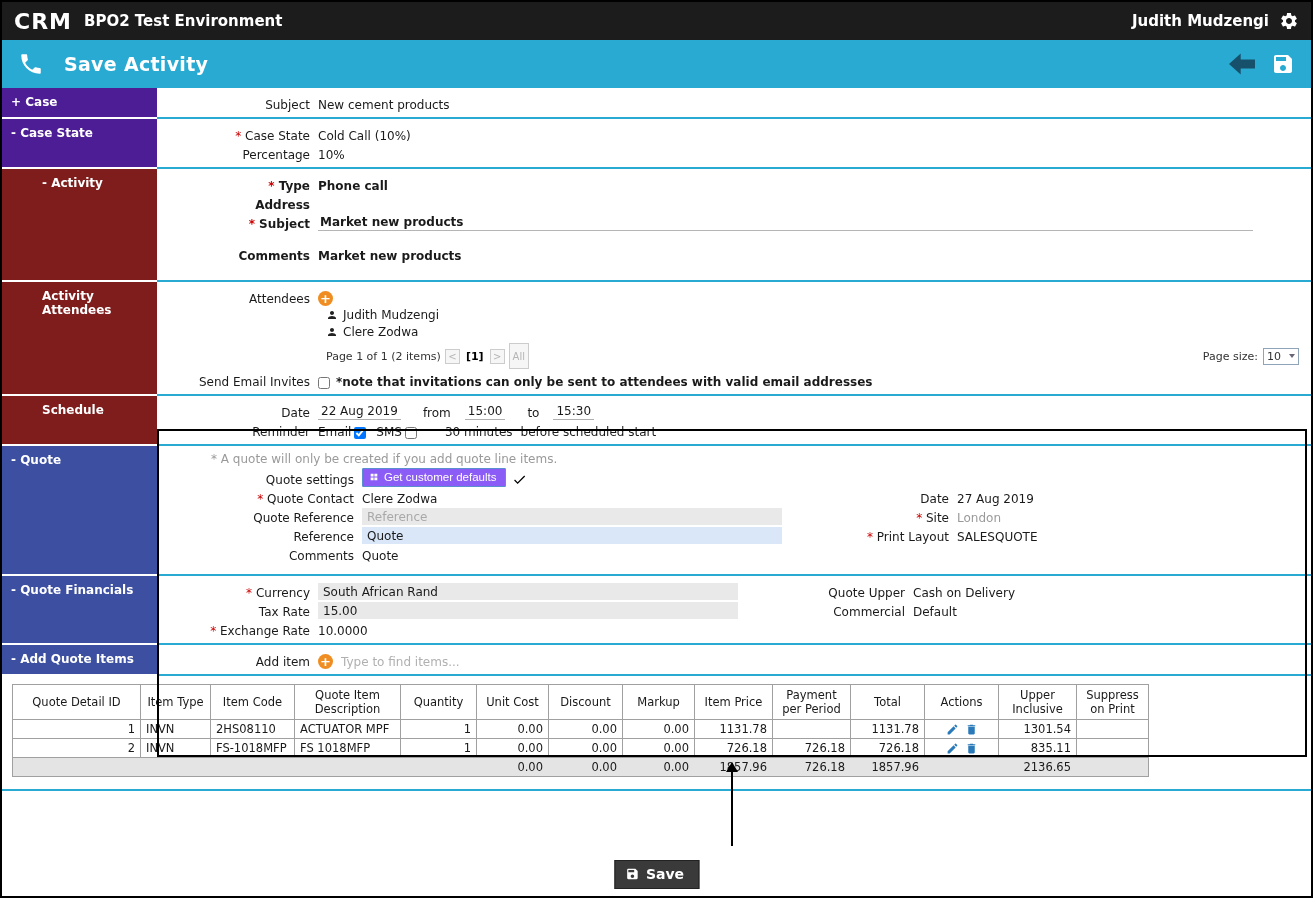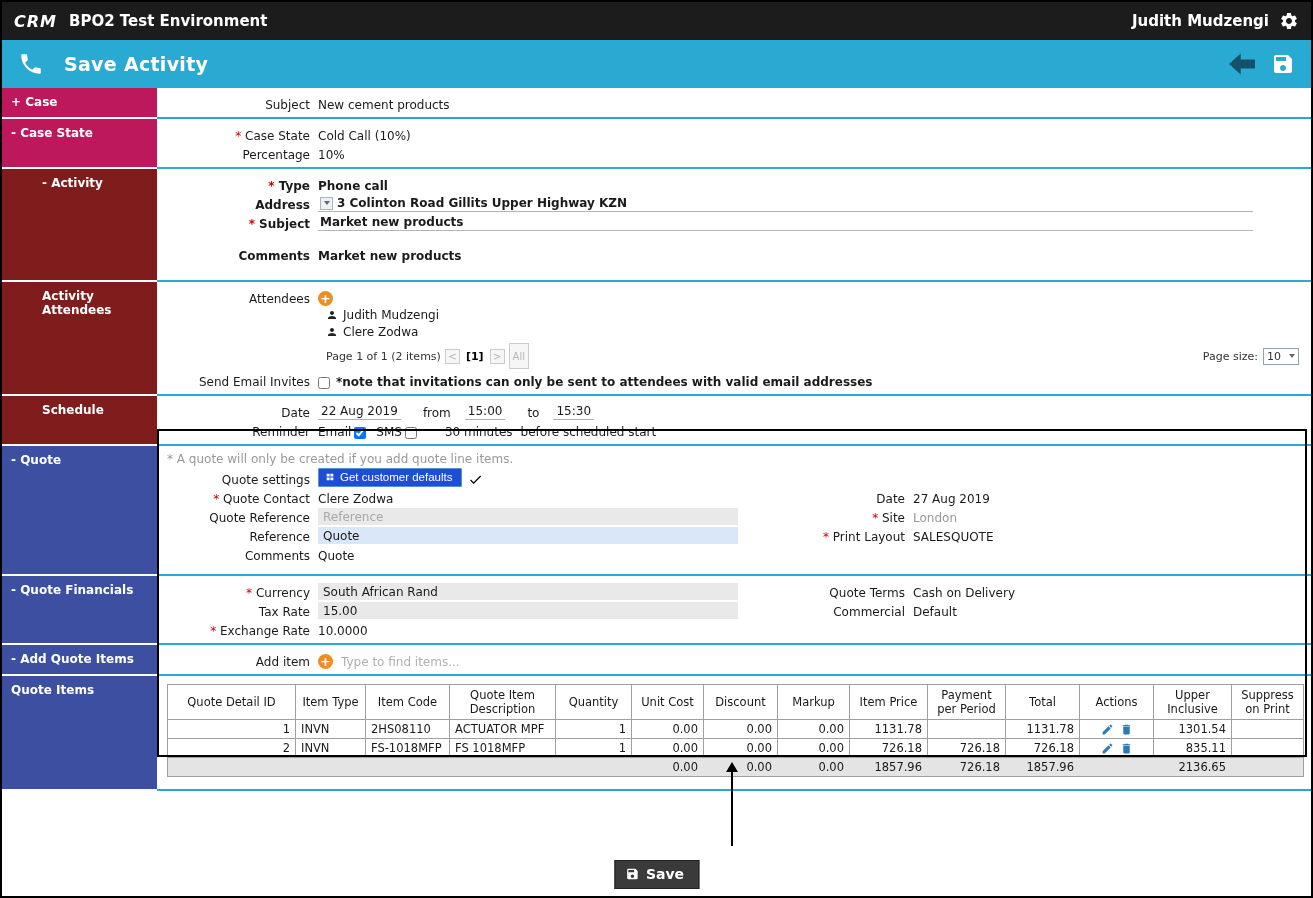--- a/index.html
+++ b/index.html
@@ -3,45 +3,45 @@
 <meta charset="utf-8">
 <style>
   * { margin:0; padding:0; box-sizing:border-box; }
   html,body { width:1313px; height:898px; }
   body { font-family:"DejaVu Sans","Liberation Sans",sans-serif; font-size:12px; color:#1a1a1a; background:#fff; }
 
   .page { position:relative; width:1313px; height:898px; border:2px solid #000; background:#fff; overflow:hidden; }
 
   
   .topbar { height:38px; background:#1c1c1c; color:#fff; display:flex; align-items:center; padding:0 12px; gap:12px; }
-  .logo { font-size:16px; font-weight:bold; font-style:italic; letter-spacing:1px; }
+  .logo { font-size:22px; font-weight:bold; letter-spacing:1px; }
   .topbar-title { font-size:15px; font-weight:bold; }
   .topbar-right { margin-left:auto; display:flex; align-items:center; gap:10px; }
   .user-name { font-size:15px; font-weight:bold; cursor:pointer; }
 
   
   .appbar { height:48px; background:#29aad2; display:flex; align-items:center; color:#fff; padding:0 16px; gap:20px; }
   .appbar-title { font-size:19px; font-weight:bold; letter-spacing:.3px; }
   .appbar-right { margin-left:auto; display:flex; align-items:center; gap:16px; }
   .iconbtn { cursor:pointer; display:flex; align-items:center; }
 
   
   .section { display:flex; }
   .side { flex:0 0 155px; color:#fff; font-weight:bold; font-size:12px; padding:7px 4px 0 9px; border-bottom:2px solid #fff; cursor:pointer; }
-  .side.green  { background:#be185d; }
+  .side.green  { background:#4c1d95; }
   .side.cyan   { background:#7f1d1d;padding-left:40px; }
   .side.indigo { background:#3d4fa1; }
   .main { flex:1; border-bottom:2px solid #29aad2; padding:5px 6px 4px 0; }
 
   .m-case { min-height:30px; }
   .m-casestate { min-height:44px; }
   .m-activity { min-height:113px;font-weight:bold; }
   .m-attendees { min-height:111px; }
   .m-schedule { min-height:46px; }
-  .m-quote { min-height:130px; }
+  .m-quote { min-height:130px;padding-left:44px; }
   .m-financials { min-height:62px; }
   .m-additems { min-height:30px; }
   .m-items { min-height:104px; }
 
   .frow { display:flex; align-items:flex-end; min-height:18px; margin:1px 0; }
   .lbl  { flex:0 0 161px; text-align:right; padding-right:8px; white-space:nowrap; color:#1a1a1a; }
   .star { color:#c00; }
   .valbox { flex:0 0 420px; }
   .lbl2 { flex:0 0 175px; text-align:right; padding-right:8px; white-space:nowrap; }
   .val  { white-space:nowrap; }
@@ -64,21 +64,21 @@
 
   .pag-row { display:flex; align-items:center; gap:4px; margin:3px 0 2px 169px; font-size:11px; color:#333; }
   .pag-btn { display:inline-flex; align-items:center; justify-content:center; width:15px; height:15px; border:1px solid #ccc; background:#f6f6f6; color:#b5b5b5; font-size:10px; cursor:pointer; }
   .pag-cur { font-weight:bold; color:#000; margin:0 2px; font-size:11px; }
   .pagesize { margin-left:auto; display:flex; align-items:center; gap:5px; padding-right:6px; font-size:11px; }
   .pagesize-select { display:inline-flex; align-items:center; justify-content:space-between; width:36px; height:17px; border:1px solid #8fa4b8; background:#fff; padding:0 3px; cursor:pointer; font-size:11px; }
 
   .note-bold { font-weight:bold; margin-left:6px; }
   .quote-note { color:#9a9a9a; margin:1px 0 2px 10px; }
 
-  .defaults-btn { display:inline-flex; align-items:center; gap:5px; background:#1d4ed8; color:#fff; border:1px solid #5a8fd0; font-size:11.5px; padding:2px 8px 3px 6px; cursor:pointer; border-radius:1px; }
+  .defaults-btn { display:inline-flex; align-items:center; gap:5px; background:#8b5cf6; color:#fff; border:1px solid #5a8fd0; font-size:11.5px; padding:2px 8px 3px 6px; cursor:pointer; border-radius:1px; }
 
   .checkbox { width:12px; height:12px; cursor:pointer; vertical-align:middle; }
 
   input.find-items { border:none; font:12px "DejaVu Sans",sans-serif; width:300px; color:#7f1d1d; margin-left:8px; }
   input.find-items::placeholder { color:#b0b0b0; }
 
   
   table.items { border-collapse:collapse; margin:3px 0 8px 10px; font-size:11.5px; table-layout:fixed; width:1136px; }
   table.items th { border:1px solid #a0a0a0; font-weight:normal; text-align:center; padding:3px 4px; vertical-align:middle; background:#fff; }
   table.items td { border:1px solid #a0a0a0; padding:2px 5px; height:19px; background:#fff; }
@@ -163,26 +163,20 @@
 
   <div class="section">
     <div class="side cyan">- Activity</div>
     <div class="main m-activity">
       <div class="frow">
         <span class="lbl"><span class="star">*</span> <span>Type</span></span>
         <span class="val">Phone call</span>
       </div>
       <div class="frow">
         <span class="lbl">Address</span>
-        <span class="ufield">
-          <span class="combo-icon">
-              <span class="chev"></span>
-            </span>
-          <span>3 Colinton Road Gillits Upper Highway KZN</span>
-        </span>
       </div>
       <div class="frow">
         <span class="lbl"><span class="star">*</span> <span>Subject</span></span>
         <span class="ufield">
           <span>Market new products</span>
         </span>
       </div>
       <div class="frow" style="margin-top:14px;">
         <span class="lbl">Comments</span>
         <span class="val">Market new products</span>
@@ -294,21 +288,21 @@
       </div>
     </div>
   </div>
 
   <div class="section">
     <div class="side indigo">- Quote Financials</div>
     <div class="main m-financials">
       <div class="frow">
         <span class="lbl"><span class="star">*</span> <span>Currency</span></span>
         <span class="valbox"><input class="boxfield grayfield" value="South African Rand" style=""></span>
-        <span class="lbl2">Quote Terms</span>
+        <span class="lbl2">Quote Upper</span>
         <span class="val">Cash on Delivery</span>
       </div>
       <div class="frow">
         <span class="lbl">Tax Rate</span>
         <span class="valbox"><input class="boxfield grayfield" value="15.00" style=""></span>
         <span class="lbl2">Commercial</span>
         <span class="val">Default</span>
       </div>
       <div class="frow">
         <span class="lbl"><span class="star">*</span> <span>Exchange Rate</span></span>
@@ -322,21 +316,20 @@
     <div class="main m-additems">
       <div class="frow">
         <span class="lbl">Add item</span>
         <span class="plus-icon">+</span>
         <input class="find-items" placeholder="Type to find items..." style="">
       </div>
     </div>
   </div>
 
   <div class="section">
-    <div class="side indigo">Quote Items</div>
     <div class="main m-items">
       <table class="items">
         <colgroup>
           <col style="width:128px">
             <col style="width:70px">
             <col style="width:84px">
             <col style="width:106px">
           <col style="width:76px">
             <col style="width:72px">
             <col style="width:74px">

